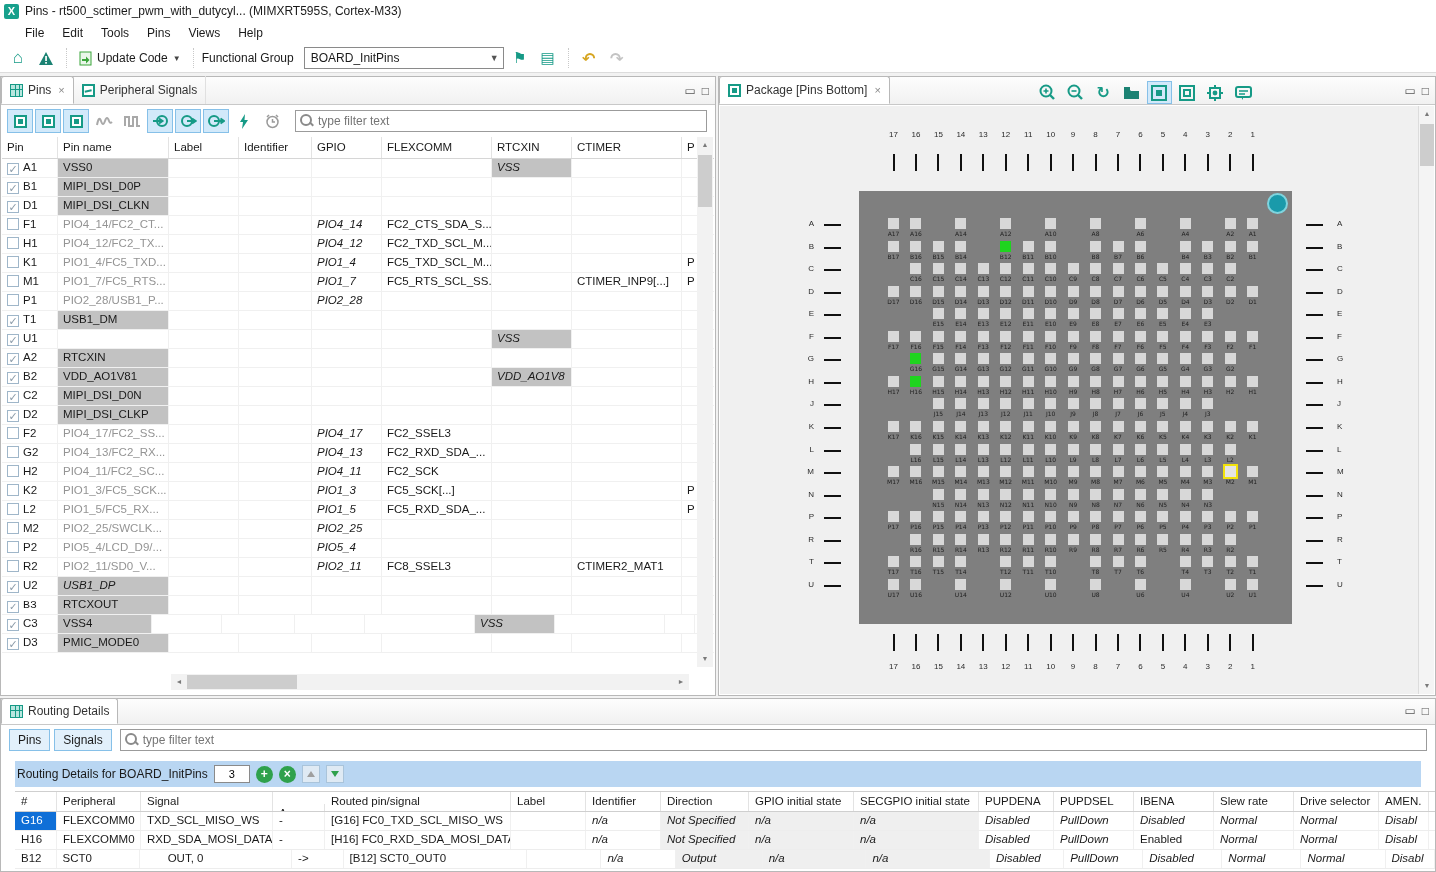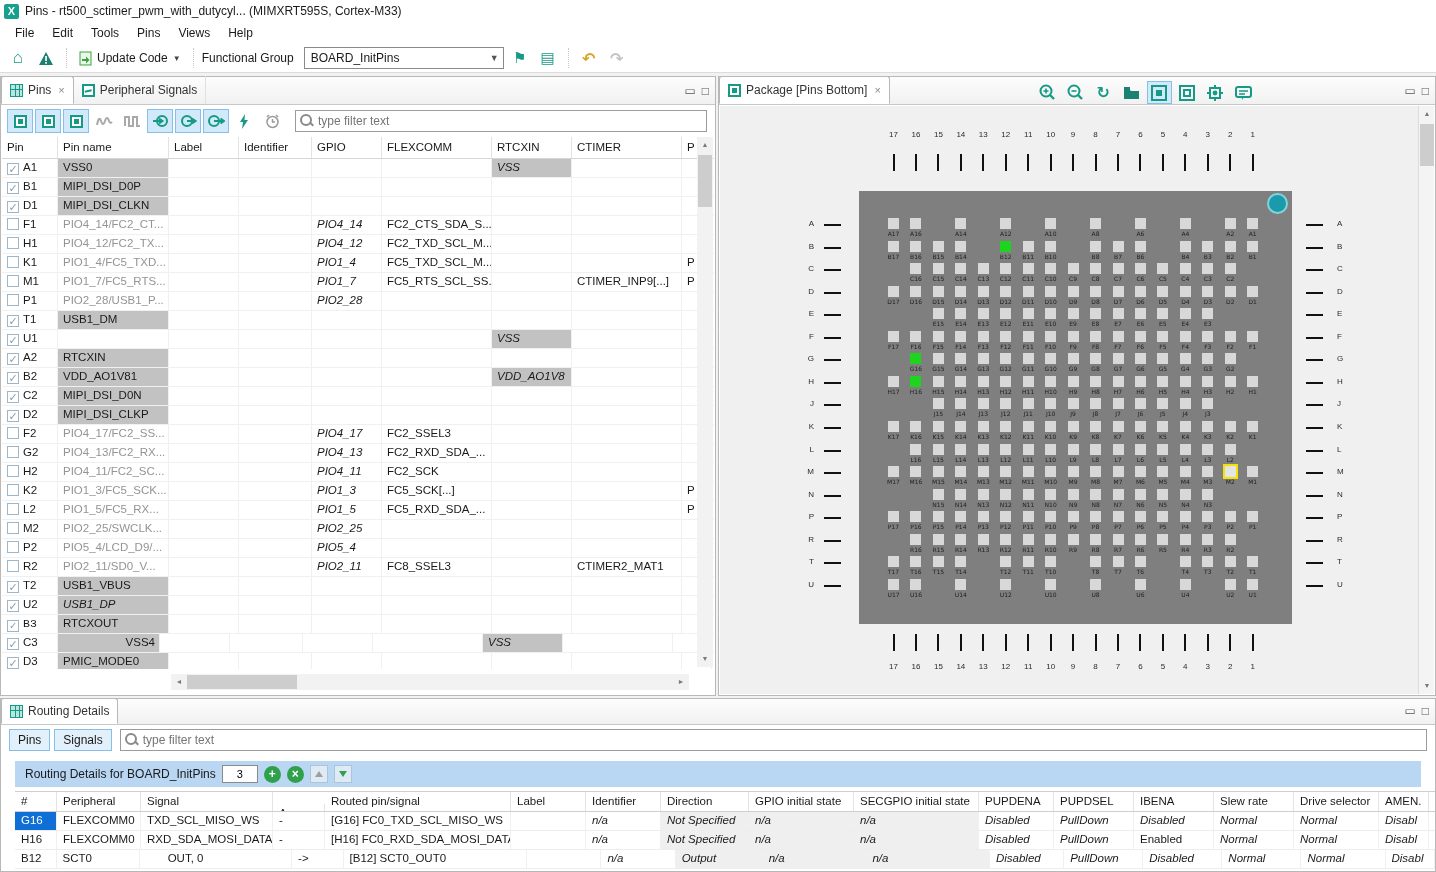--- a/index.html
+++ b/index.html
@@ -3,21 +3,21 @@
 <meta charset="utf-8">
 <style>
   * { margin:0; padding:0; box-sizing:border-box; }
   html,body { width:1436px; height:872px; overflow:hidden; }
   body { font-family:"Liberation Sans","DejaVu Sans",sans-serif; font-size:12px; color:#1a1a1a; background:#ececec; }
   .window { position:relative; width:1436px; height:872px; background:#f2f2f2; }
 
   
   .titlebar { position:absolute; top:0; left:0; right:0; height:22px; background:#ffffff; display:flex; align-items:center; padding-left:4px; gap:6px; }
   .appicon { width:15px; height:15px; background:#17a08c; color:#fff; font-weight:bold; font-size:11px; display:flex; align-items:center; justify-content:center; border-radius:2px; }
-  .menubar { position:absolute; top:22px; left:0; right:0; height:22px; background:#ffffff; display:flex; align-items:center; padding-left:6px; }
+  .menubar { position:absolute; top:22px; left:0; right:0; height:22px; background:#ffffff; display:flex; align-items:center; padding-left:16px; }
   .menubar span { padding:2px 9px; cursor:default; }
   .maintoolbar { position:absolute; top:44px; left:0; right:0; height:29px; background:#ffffff; border-bottom:1px solid #dcdcdc; display:flex; align-items:center; padding-left:6px; gap:4px; }
   .sep { width:1px; height:20px; border-left:1px dotted #c9c9c9; margin:0 4px; }
   .tbico { width:24px; height:24px; display:flex; align-items:center; justify-content:center; }
   .teal { color:#169a86; }
   .combo { width:200px; height:22px; border:1px solid #8a8a8a; background:#fff; display:flex; align-items:center; justify-content:space-between; padding:0 4px 0 6px; }
   .combo .arr { color:#555; font-size:9px; }
   .updatecode { display:flex; align-items:center; gap:5px; padding:2px 4px; }
   .undo { color:#d6a520; font-size:16px; font-weight:bold; }
   .redo { color:#c3c3c3; font-size:16px; font-weight:bold; }
@@ -84,21 +84,21 @@
   .pin1 { position:absolute; width:21px; height:21px; border-radius:50%; background:#1a9aaa; border:2px solid #7fd4de; }
   .pkgcaption { position:absolute; font-size:14px; color:#3c3c3c; }
   .cscroll { position:absolute; top:0; right:0; bottom:0; width:16px; background:#f4f4f4; border-left:1px solid #dcdcdc; }
   .cscroll .thumb { position:absolute; top:18px; left:1px; width:14px; height:42px; background:#cdcdcd; }
 
   
   #routing-panel { top:698px; left:0; width:1436px; height:174px; }
   #routing-panel .tabbar { height:26px; }
   .rcontrols { position:absolute; top:28px; left:0; right:0; height:26px; display:flex; align-items:center; padding-left:8px; gap:4px; background:#fff; }
   .togglebtn { height:22px; padding:0 8px; border:1px solid #86c0e8; background:#e2f0fb; display:flex; align-items:center; }
-  .bluebar { position:absolute; top:62px; left:14px; right:14px; height:26px; background:#b9d6f2; display:flex; align-items:center; padding-left:10px; gap:6px; }
+  .bluebar { position:absolute; top:62px; left:14px; right:14px; height:26px; background:#b9d6f2; display:flex; align-items:center; padding-left:2px; gap:6px; }
   .countbox { width:36px; height:18px; border:1px solid #8a8a8a; background:#fff; text-align:center; font-size:11px; line-height:17px; }
   .cbtn { width:17px; height:17px; border-radius:50%; background:#2fa14c; color:#fff; font-size:12px; font-weight:bold; display:flex; align-items:center; justify-content:center; }
   .udbtn { width:18px; height:18px; background:#dfeaf4; border:1px solid #aac4da; display:flex; align-items:center; justify-content:center; }
   .tri-up { width:0; height:0; border-left:4px solid transparent; border-right:4px solid transparent; border-bottom:6px solid #9f9f9f; }
   .tri-down { width:0; height:0; border-left:4px solid transparent; border-right:4px solid transparent; border-top:6px solid #2fa14c; }
   .rtable { position:absolute; top:92px; left:14px; right:0; bottom:0; overflow:hidden; font-size:11.5px; }
   .rhead { display:flex; height:21px; border:1px solid #cfcfcf; border-width:1px 0; background:#fff; }
   .rhead .hc { padding:3px 4px 0 6px; border-right:1px solid #e3e3e3; white-space:nowrap; overflow:hidden; }
   .rrow { display:flex; height:19px; border-bottom:1px solid #ededed; background:#fff; }
   .rrow .c { padding:2px 4px 0 6px; border-right:1px solid #f0f0f0; white-space:nowrap; overflow:hidden; }
@@ -498,33 +498,20 @@
           <div class="c" style="width: 111px;"><span class="name-gray">PIO2_11/SD0_V...</span></div>
           <div class="c" style="width: 70px;"></div>
           <div class="c" style="width: 73px;"></div>
           <div class="c ital" style="width: 70px;">PIO2_11</div>
           <div class="c" style="width: 110px;">FC8_SSEL3</div>
           <div class="c" style="width: 80px;"></div>
           <div class="c" style="width: 110px;">CTIMER2_MAT1</div>
           <div class="c" style="width: 30px;"></div>
         </div>
         <div class="prow">
-          <div class="c" style="width: 56px;"><span class="cb">✓</span><span>T2</span></div>
-          <div class="c" style="width: 111px;">
-            <span class="name-ded" style="display: block;">USB1_VBUS</span>
-          </div>
-          <div class="c" style="width: 70px;"></div>
-          <div class="c" style="width: 73px;"></div>
-          <div class="c" style="width: 70px;"></div>
-          <div class="c" style="width: 110px;"></div>
-          <div class="c" style="width: 80px;"></div>
-          <div class="c" style="width: 110px;"></div>
-          <div class="c" style="width: 30px;"></div>
-        </div>
-        <div class="prow">
           <div class="c" style="width: 56px;"><span class="cb">✓</span><span>U2</span></div>
           <div class="c" style="width: 111px;">
             <span class="name-ded" style="display: block; font-style: italic;">USB1_DP</span>
           </div>
           <div class="c" style="width: 70px;"></div>
           <div class="c" style="width: 73px;"></div>
           <div class="c" style="width: 70px;"></div>
           <div class="c" style="width: 110px;"></div>
           <div class="c" style="width: 80px;"></div>
           <div class="c" style="width: 110px;"></div>
@@ -538,21 +525,21 @@
           <div class="c" style="width: 70px;"></div>
           <div class="c" style="width: 73px;"></div>
           <div class="c" style="width: 70px;"></div>
           <div class="c" style="width: 110px;"></div>
           <div class="c" style="width: 80px;"></div>
           <div class="c" style="width: 110px;"></div>
           <div class="c" style="width: 30px;"></div>
         </div>
         <div class="prow">
           <div class="c" style="width: 56px;"><span class="cb">✓</span><span>C3</span></div>
-          <div class="c" style="width: 102px; text-align: right;">
+          <div class="c" style="width: 94px;">
             <span class="name-ded" style="display: block;">VSS4</span>
           </div>
           <div class="c" style="width: 70px;"></div>
           <div class="c" style="width: 73px;"></div>
           <div class="c" style="width: 70px;"></div>
           <div class="c" style="width: 110px;"></div>
           <div class="c" style="width: 80px;">
             <span class="supplyval">VSS</span>
           </div>
           <div class="c" style="width: 110px;"></div>

